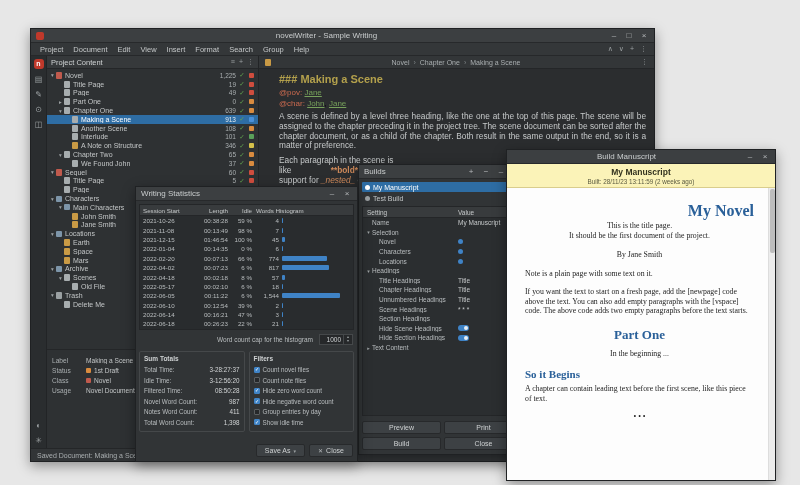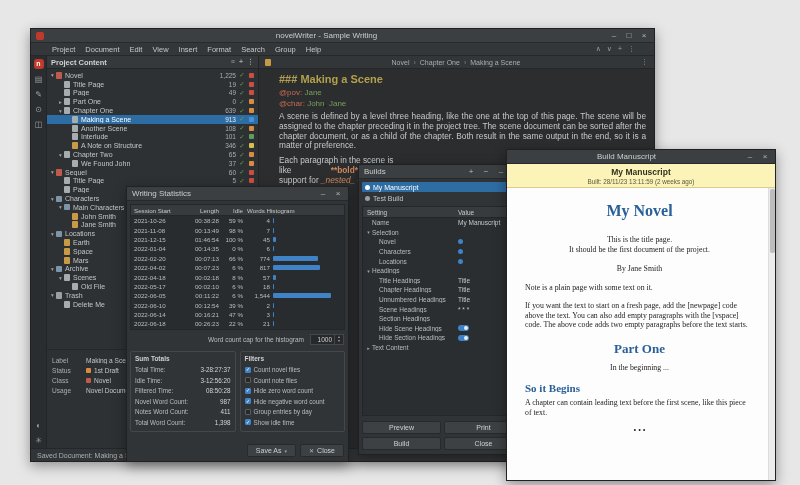--- a/index.html
+++ b/index.html
@@ -8,31 +8,31 @@
 .window{position:absolute;background:#313436;border:1px solid #1f2123;box-shadow:0 4px 12px rgba(0,0,0,.38);display:flex;flex-direction:column;}
 .titlebar{height:14px;background:#3c3f41;border-bottom:1px solid #27292b;display:flex;align-items:center;padding:0 5px;gap:4px;color:#c9cccd;font-size:8px;flex:0 0 auto;position:relative;}
 .tb-title{white-space:nowrap;overflow:hidden;}
 .tb-title.center{flex:1;text-align:center;}
 .tb-icons{margin-left:auto;display:flex;gap:5px;align-items:center;}
 .tb-btn{width:10px;text-align:center;color:#b6b9bb;font-size:8px;line-height:10px;cursor:default;}
 .app-chip{width:8px;height:8px;border-radius:2px;background:#c0392b;flex:0 0 auto;}
 .btn{height:13px;background:#3d4144;border:1px solid #27292b;border-radius:2px;color:#cfd2d3;font-size:7px;display:inline-flex;align-items:center;justify-content:center;padding:0 8px;gap:3px;}
 
 #main{left:30px;top:28px;width:625px;height:434px;z-index:1;}
-.menubar{height:13px;background:#343739;border-bottom:1px solid #26282a;display:flex;align-items:center;padding:0 16px;flex:0 0 auto;}
+.menubar{height:13px;background:#343739;border-bottom:1px solid #26282a;display:flex;align-items:center;padding:0 4px;flex:0 0 auto;}
 .menu-item{font-size:7.5px;color:#c4c7c8;padding:0 5px;}
 .mb-icons{margin-left:auto;display:flex;gap:6px;padding-right:3px;}
 .mb-icon{font-size:7px;color:#9ba0a2;}
 .main-body{flex:1;display:flex;min-height:0;}
 .iconbar{width:16px;background:#2a2d2f;border-right:1px solid #222426;display:flex;flex-direction:column;align-items:center;padding:3px 0;gap:7px;flex:0 0 auto;}
 .ib-icon{font-size:8px;color:#9ba0a2;line-height:1;}
 .ib-logo{width:10px;height:10px;border-radius:3px;background:#c0392b;color:#fff;font-size:7px;font-weight:bold;text-align:center;line-height:10px;}
 .ib-spacer{flex:1;}
 .tree-panel{width:212px;background:#2e3133;border-right:1px solid #222426;display:flex;flex-direction:column;flex:0 0 auto;}
-.panel-header{height:13px;background:#36393b;border-bottom:1px solid #242628;display:flex;align-items:center;padding:0 4px;gap:3px;font-size:7.5px;color:#cfd2d3;flex:0 0 auto;font-weight:bold;}
+.panel-header{height:13px;background:#36393b;border-bottom:1px solid #242628;display:flex;align-items:center;padding:0 4px;gap:3px;font-size:7.5px;color:#cfd2d3;flex:0 0 auto;}
 .ph-icons{margin-left:auto;display:flex;gap:4px;color:#9ba0a2;font-size:7px;}
 .tree{flex:1;overflow:hidden;padding-top:2px;}
 .tree-row{height:8.8px;display:flex;align-items:center;font-size:7px;color:#c3c6c7;white-space:nowrap;}
 .tree-row.sel{background:#2e6da4;color:#fff;}
 .tr-arrow{width:7px;font-size:5.5px;color:#9ba0a2;text-align:center;flex:0 0 auto;}
 .tr-ico{width:6px;height:7px;border-radius:1px;margin-right:3px;flex:0 0 auto;}
 .ico-book{background:#c05a4d;}
 .ico-file{background:#a7adaf;}
 .ico-folder{background:#7d95a9;height:6px;}
 .ico-note{background:#c99a45;}
@@ -50,28 +50,28 @@
 .statusbar{height:13px;background:#323537;border-top:1px solid #242628;display:flex;align-items:center;padding:0 6px;font-size:7px;color:#a9aeb0;flex:0 0 auto;}
 .editor{flex:1;background:#2b2d2f;display:flex;flex-direction:column;min-width:0;}
 .editor-header{height:13px;background:#333638;border-bottom:1px solid #242628;display:flex;align-items:center;padding:0 6px;font-size:7px;color:#a9aeb0;flex:0 0 auto;}
 .doc-chip{width:6px;height:7px;border-radius:1px;background:#c99a45;}
 .breadcrumb{margin:0 auto;display:flex;gap:4px;align-items:center;}
 .bc-sep{color:#7e8486;}
 .editor-content{flex:1;padding:4px 8px 0 20px;overflow:hidden;}
 .ed-heading{font-size:11px;font-weight:bold;color:#b3a04c;height:15px;}
 .kw-line{font-size:8px;line-height:10.5px;}
 .kw-key{color:#cb6a4f;}
-.kw-val{color:#76a05b;}
+.kw-val{color:#76a05b;text-decoration:underline;}
 .ed-para{font-size:8.3px;line-height:9.8px;color:#c6c9ca;margin-top:3px;max-width:372px;text-align:justify;}
 #frags{margin-top:4px;}
 .frag-line{font-size:8.3px;line-height:10px;color:#c6c9ca;white-space:nowrap;}
 .seg-b{color:#d08a5a;font-weight:bold;margin-left:37px;}
 .seg-i{color:#d08a5a;font-style:italic;}
 
-#stats{left:126px;top:186px;width:223px;height:276px;z-index:3;}
+#stats{left:135px;top:186px;width:223px;height:276px;z-index:3;}
 .stats-body{flex:1;display:flex;flex-direction:column;padding:3px;min-height:0;}
 .stats-table{border:1px solid #242628;background:#292c2e;flex:0 0 auto;}
 .st-head{display:flex;height:11px;background:#383b3d;border-bottom:1px solid #242628;align-items:center;font-size:6.2px;color:#c6c9ca;}
 .st-c0{width:50px;padding-left:3px;flex:0 0 auto;}
 .st-c1{width:38px;text-align:right;flex:0 0 auto;}
 .st-c2{width:26px;text-align:right;padding-right:2px;flex:0 0 auto;}
 .st-c3{flex:1;display:flex;align-items:center;padding-left:2px;min-width:0;}
 .st-row{display:flex;height:9.4px;align-items:center;font-size:6.2px;color:#b9bdbf;}
 .st-num{width:26px;text-align:right;padding-right:3px;flex:0 0 auto;}
 .st-bar{height:5px;background:#3f83c6;border-radius:1px;}
@@ -115,21 +115,21 @@
 .bb-row .btn{flex:1;}
 
 #preview{left:506px;top:149px;width:270px;height:332px;z-index:4;}
 .banner{background:#fbf3b8;border-bottom:1px solid #d9cd8d;text-align:center;padding:3px 0 2px;flex:0 0 auto;}
 .banner-title{font-size:8.5px;font-weight:bold;color:#33331f;}
 .banner-sub{font-size:6.3px;color:#5a5a40;margin-top:1px;}
 .page-wrap{flex:1;background:#fdfdfd;display:flex;min-height:0;}
 .page{flex:1;padding:10px 14px 0 18px;font-family:"Liberation Serif",serif;color:#1d1d1d;overflow:hidden;}
 .pv-scroll{width:7px;background:#ececec;border-left:1px solid #dddddd;flex:0 0 auto;}
 .pv-thumb{width:5px;height:64px;background:#bdbdbd;border-radius:2px;margin:1px auto 0;}
-.pv-h1{font-size:16px;font-weight:bold;color:#2a6099;text-align:center;margin:4px 0 15px;}
+.pv-h1{font-size:16px;font-weight:bold;color:#2a6099;text-align:right;margin:4px 0 1px;}
 .pv-h2{font-size:13px;font-weight:bold;color:#2a6099;text-align:center;margin:11px 0 6px;}
 .pv-h3{font-size:11px;font-weight:bold;color:#2a6099;margin:9px 0 4px;}
 .pv-center{font-size:7.8px;text-align:center;line-height:10px;margin-bottom:9px;}
 .pv-p{font-size:7.8px;line-height:9.8px;margin-bottom:8px;}
 </style>
 </head>
 <body>
 
 <div class="window" id="main">
   <div class="titlebar">

